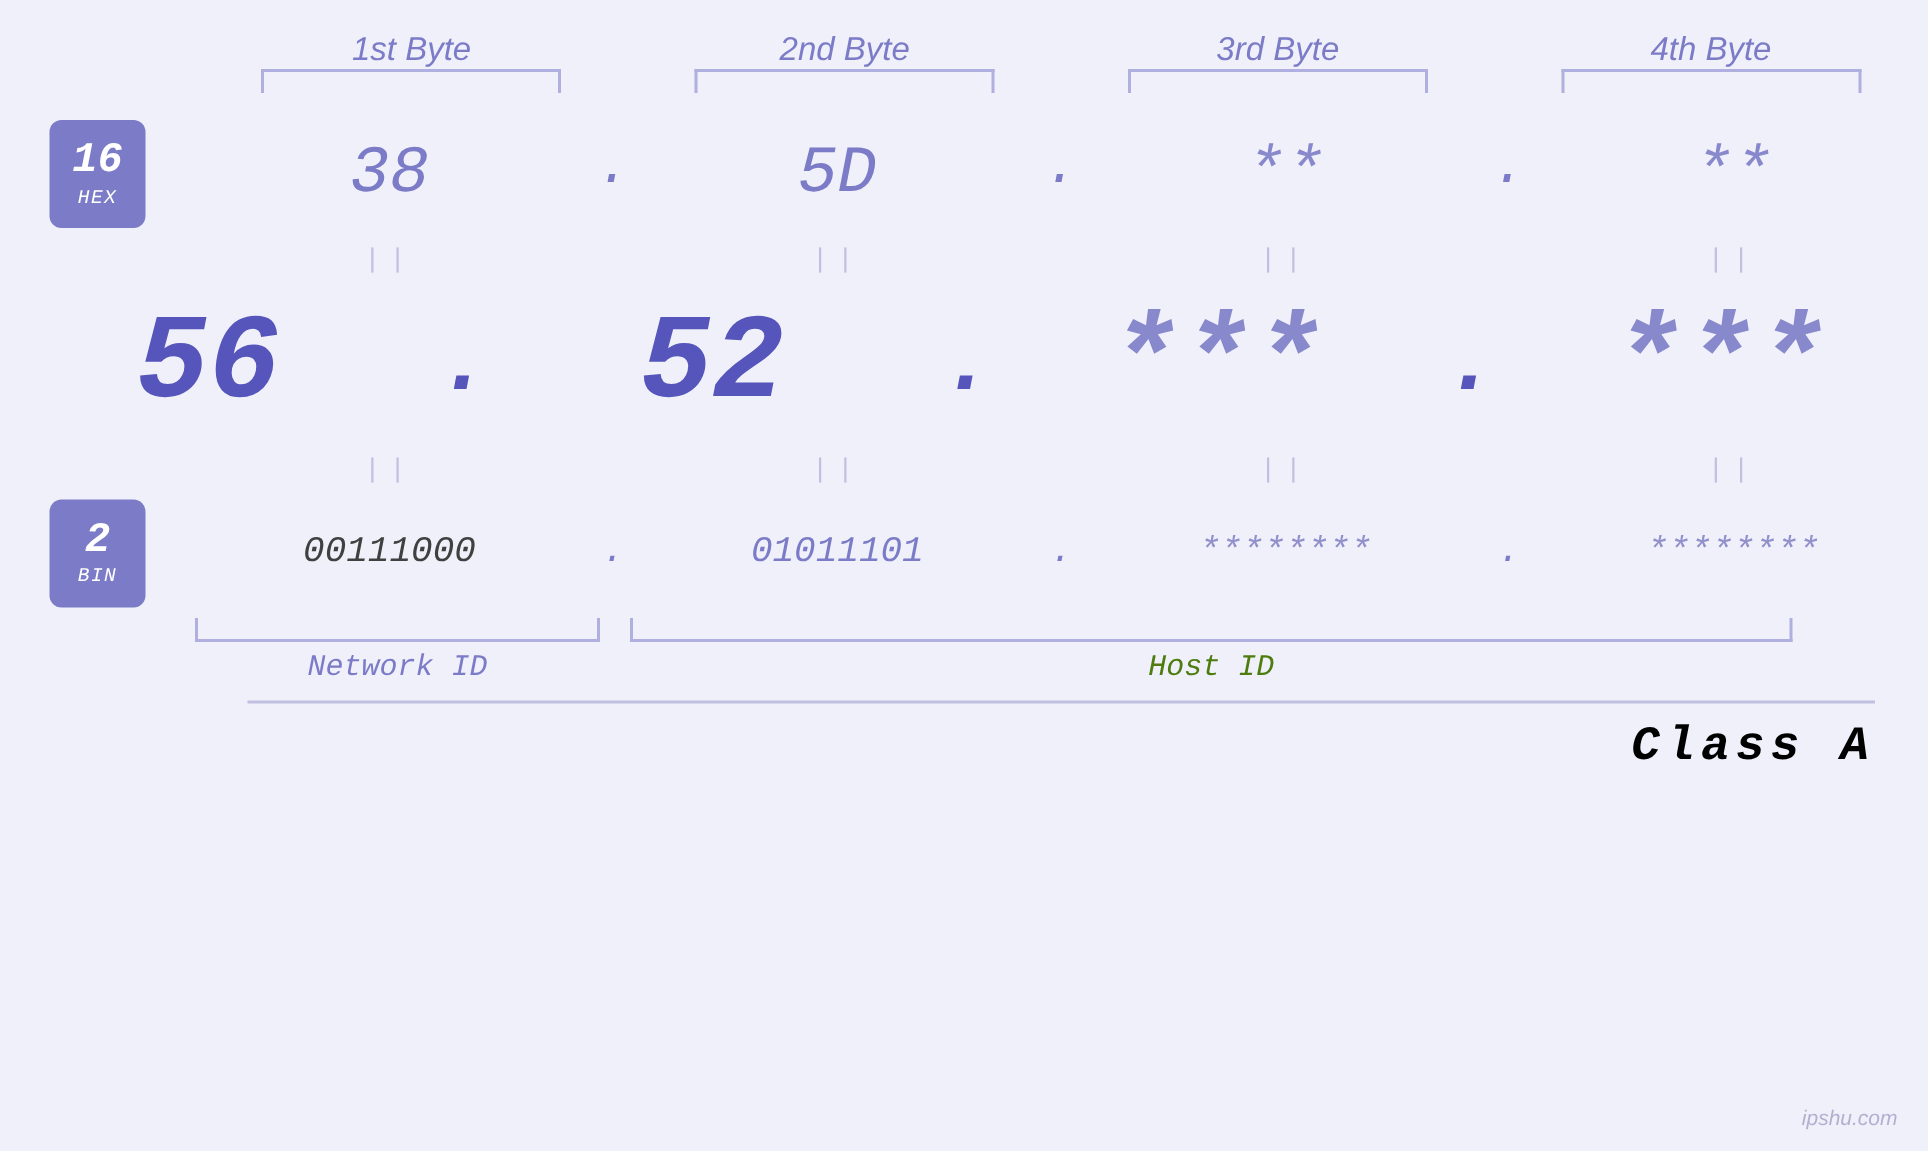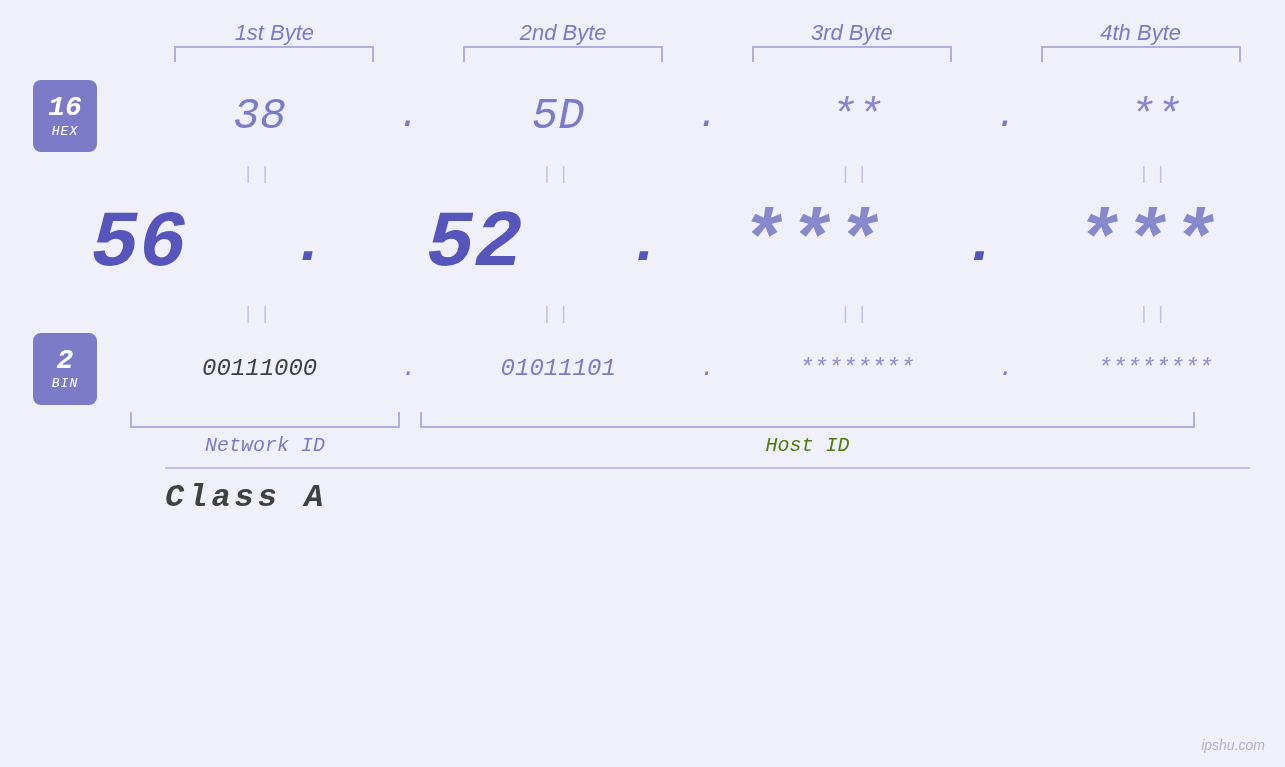--- a/index.html
+++ b/index.html
@@ -94,21 +94,21 @@
     <div style="width:200px; height:16px; border-top:2px solid #b0b0e0; border-left:2px solid #b0b0e0; border-right:2px solid #b0b0e0;"></div>
   </div>
 
   <div style="display:flex; align-items:center; width:1285px; height:80px;">
     <div class="badge-spacer">
       <div class="badge">
         <span class="num">16</span>
         <span class="lbl">HEX</span>
       </div>
     </div>
-    <div style="display:flex; align-items:center; flex:1; justify-content:space-around;">
+    <div style="display:flex; align-items:flex-start; flex:1; justify-content:space-around;">
       <div style="width:250px; text-align:center; color:#7b7bc8; font-size:44px; font-family:'Courier New',Courier,monospace;">38</div>
       <div style="width:30px; text-align:center; color:#7b7bc8; font-size:36px; font-family:'Courier New',Courier,monospace;">.</div>
       <div style="width:250px; text-align:center; color:#7b7bc8; font-size:44px; font-family:'Courier New',Courier,monospace;">5D</div>
       <div style="width:30px; text-align:center; color:#7b7bc8; font-size:36px; font-family:'Courier New',Courier,monospace;">.</div>
       <div style="width:250px; text-align:center; color:#8888cc; font-size:44px; font-family:'Courier New',Courier,monospace;">**</div>
       <div style="width:30px; text-align:center; color:#7b7bc8; font-size:36px; font-family:'Courier New',Courier,monospace;">.</div>
       <div style="width:250px; text-align:center; color:#8888cc; font-size:44px; font-family:'Courier New',Courier,monospace;">**</div>
     </div>
   </div>
 
@@ -175,18 +175,18 @@
   </div>
 
   <div style="display:flex; align-items:center; width:1285px; padding-left:130px; margin-top:6px;">
     <div style="width:270px; text-align:center; color:#7b7bc8; font-size:20px; font-family:'Courier New',Courier,monospace;">Network ID</div>
     <div style="width:20px;"></div>
     <div style="width:775px; text-align:center; color:#4d7c0f; font-size:20px; font-family:'Courier New',Courier,monospace;">Host ID</div>
   </div>
 
   <div style="display:flex; flex-direction:column; align-items:center; width:1285px; padding-left:130px; margin-top:10px;">
     <div style="width:1085px; border-top:2px solid #c0c0e0; margin-bottom:10px;"></div>
-    <div style="width:1085px; text-align:left; color:#404040; font-size:32px; font-family:'Courier New',Courier,monospace; font-weight:bold; letter-spacing:4px;">Class A</div>
+    <div style="width:1085px; text-align:right; color:#000000; font-size:32px; font-family:'Courier New',Courier,monospace; font-weight:bold; letter-spacing:4px;">Class A</div>
   </div>
 
   <div class="watermark">ipshu.com</div>
 
 </div>
 
 </body></html>

